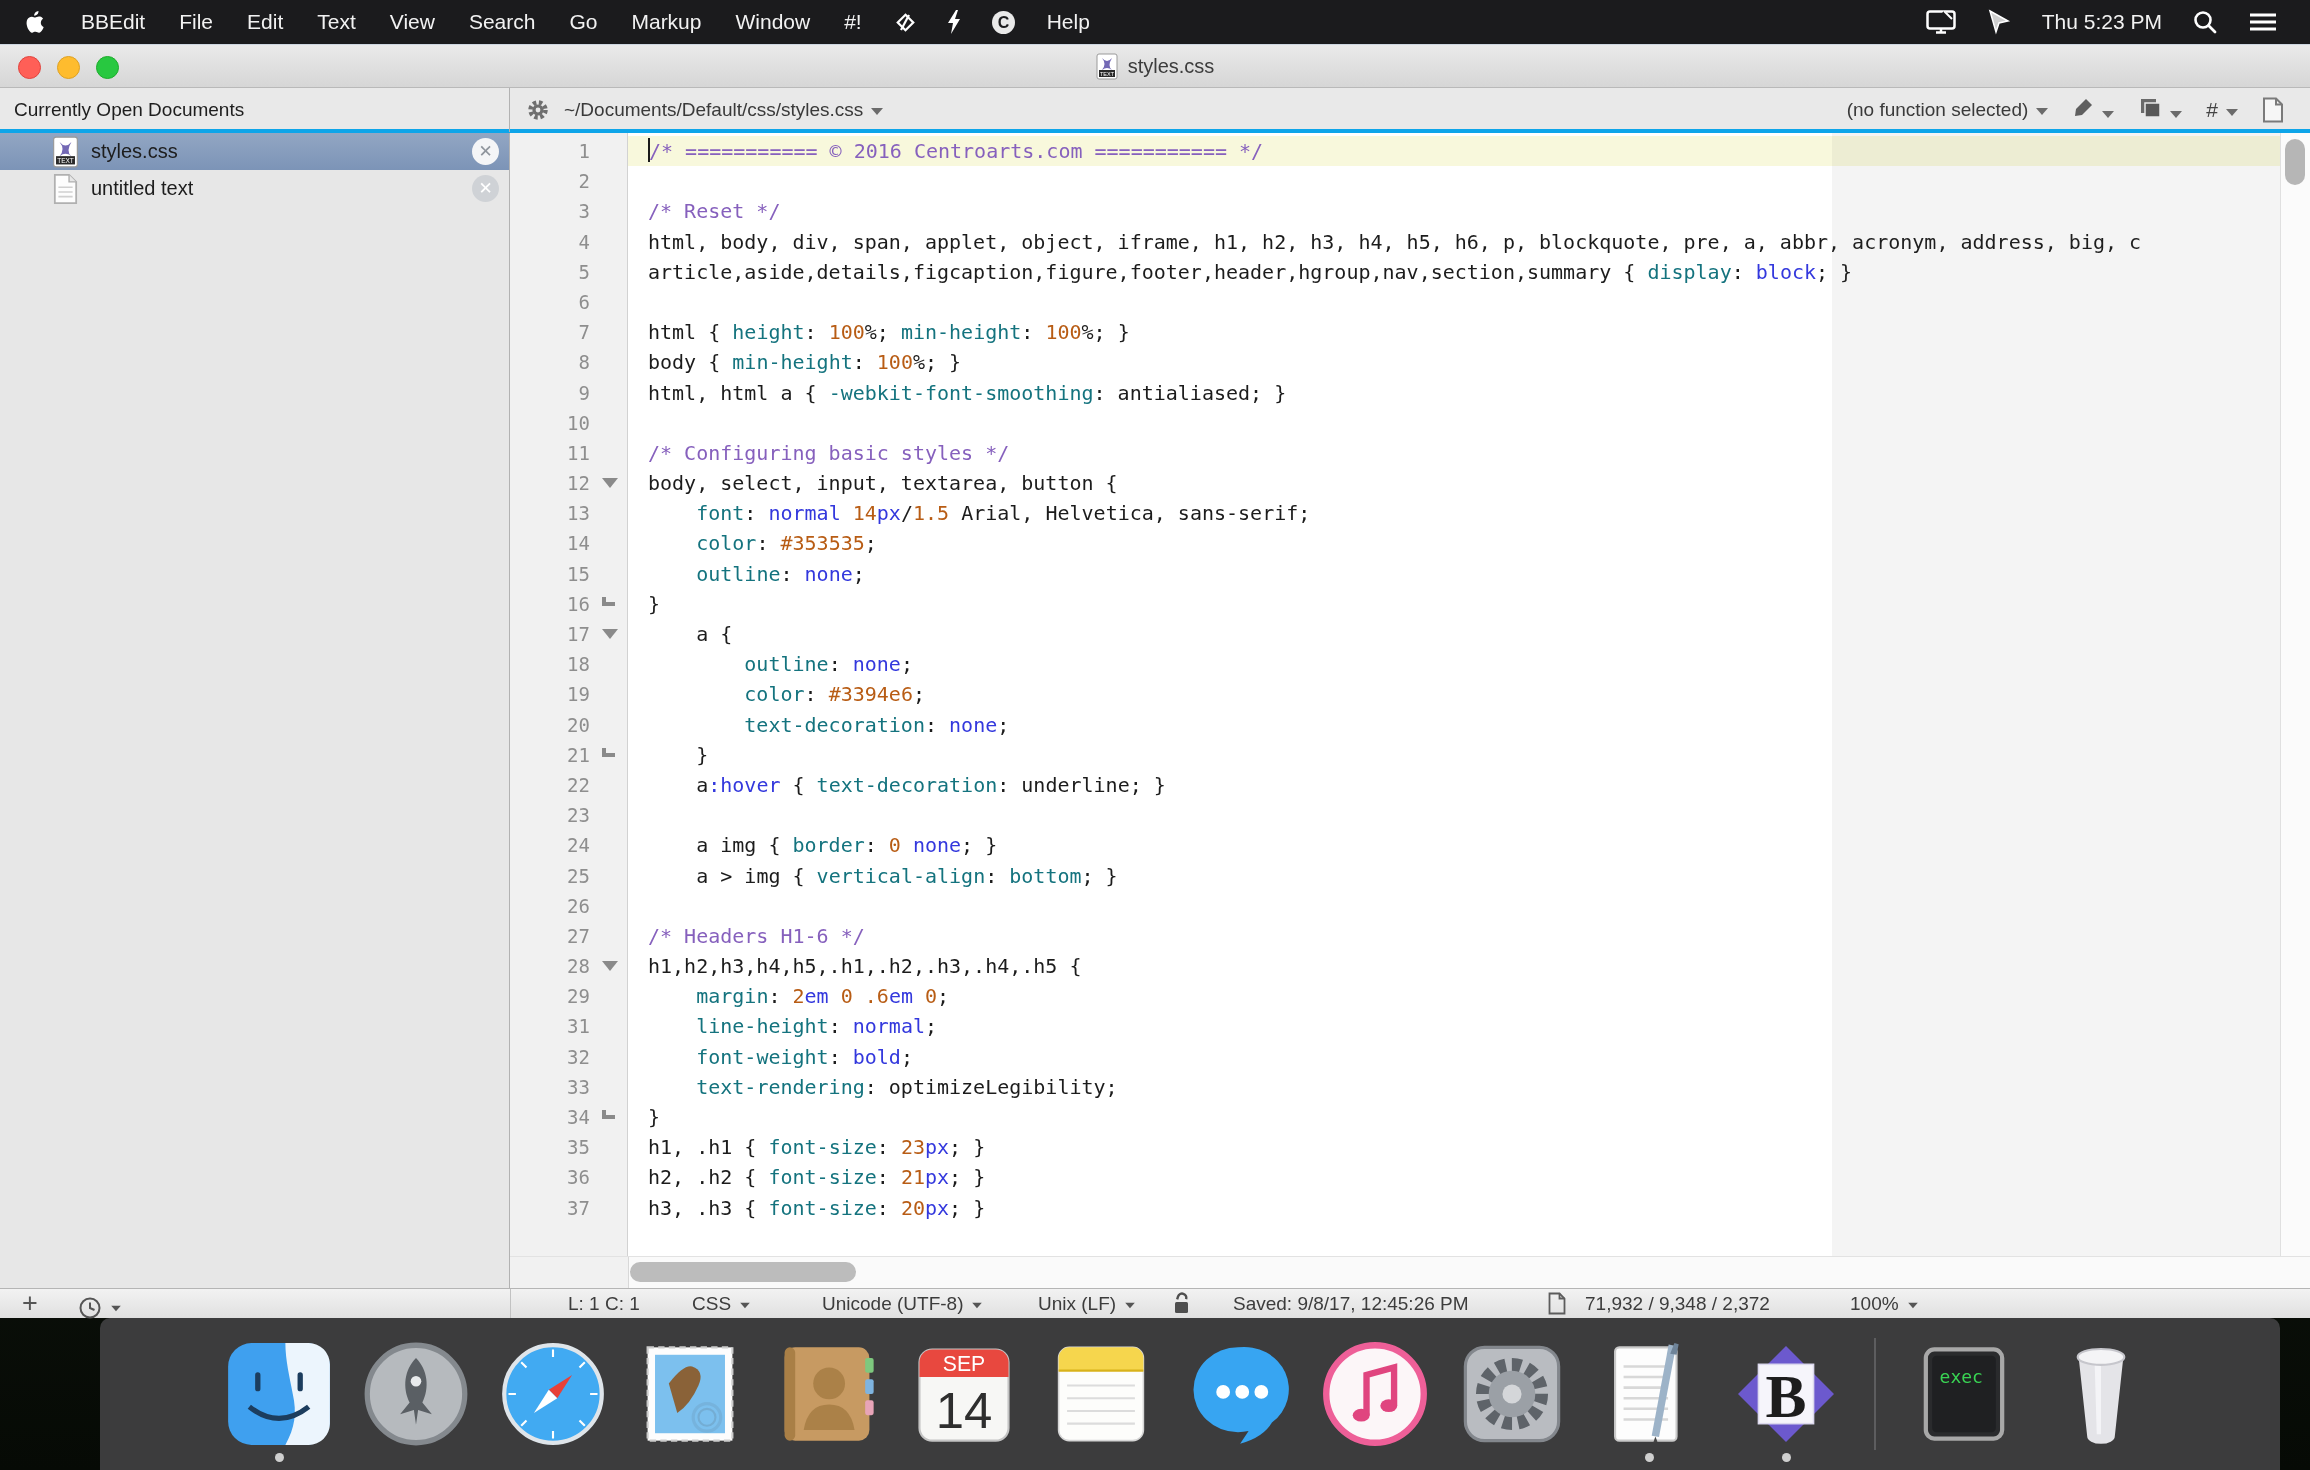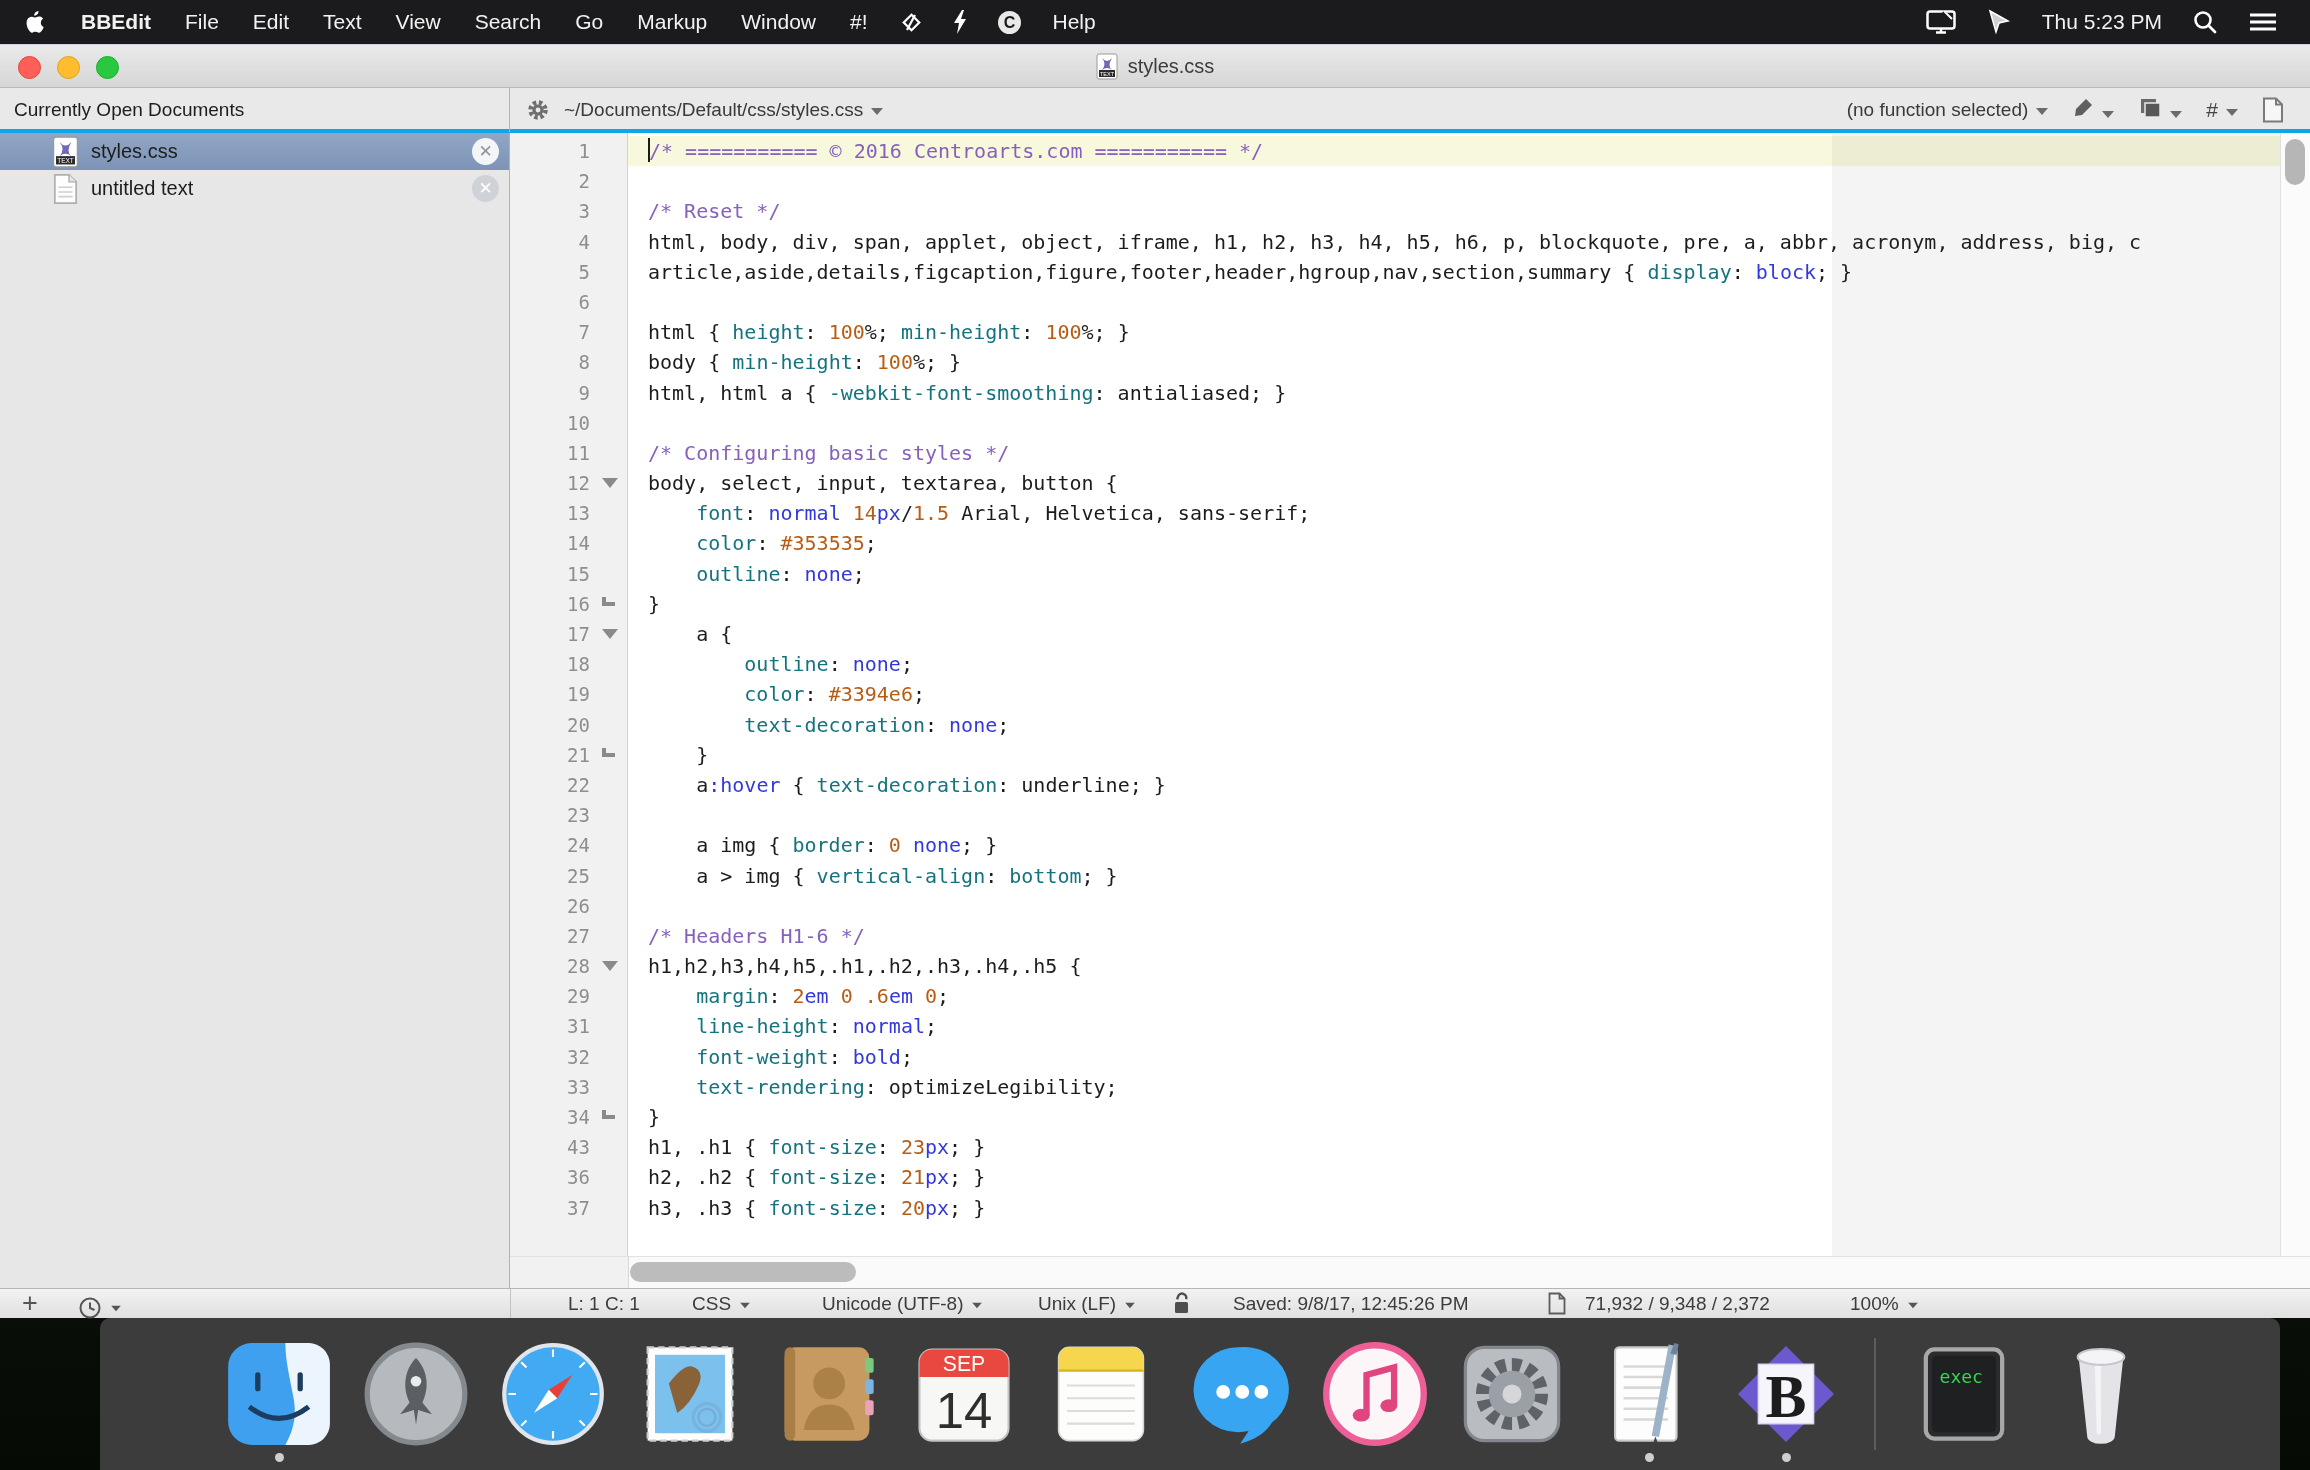--- a/index.html
+++ b/index.html
@@ -4,21 +4,21 @@
 <style>
   html,body{margin:0;padding:0;background:#0b0f0a;}
   .screen{position:relative;width:2310px;height:1470px;overflow:hidden;
     font-family:"Liberation Sans",sans-serif;
     background:linear-gradient(180deg,#20261d 0%,#141a12 55%,#060a05 100%);}
   
   .menubar{position:absolute;top:0;left:0;width:2310px;height:44px;background:#1b1b1d;
     display:flex;align-items:center;color:#f2f2f2;font-size:21px;}
   .menubar .apple{padding:0 20px 0 24px;display:flex;align-items:center;cursor:default;}
   .mi{padding:0 17px;white-space:nowrap;}
-  .mi.bold{font-weight:bold;}
+  .mi.bold{font-weight:normal;}
   .mi.iconitem{display:flex;align-items:center;padding:0 14px;}
   .mb-right{margin-left:auto;display:flex;align-items:center;gap:30px;padding-right:32px;}
   .mb-right .clock{font-size:21px;}
   
   .window{position:absolute;top:44px;left:0;width:2310px;height:1274px;background:#ececec;}
   .titlebar{position:absolute;top:0;left:0;right:0;height:44px;
     background:linear-gradient(#eaeaea,#d6d6d6);border-top:1px solid #cdd6e0;border-bottom:1px solid #b9b9b9;
     display:flex;align-items:center;box-sizing:border-box;}
   .lights{position:absolute;left:18px;top:0;height:44px;display:flex;align-items:center;gap:16px;}
   .light{width:23px;height:23px;border-radius:50%;box-sizing:border-box;}
@@ -255,21 +255,21 @@
           <div class="row"><span class="ln">24</span><span class="code">    <span class="tok pl">a img { </span><span class="tok pr">border</span><span class="tok pl">: </span><span class="tok num">0</span><span class="tok pl"> </span><span class="tok kw">none</span><span class="tok pl">; }</span></span></div>
           <div class="row"><span class="ln">25</span><span class="code">    <span class="tok pl">a &gt; img { </span><span class="tok pr">vertical-align</span><span class="tok pl">: </span><span class="tok pr">bottom</span><span class="tok pl">; }</span></span></div>
           <div class="row"><span class="ln">26</span><span class="code"></span></div>
           <div class="row"><span class="ln">27</span><span class="code"><span class="tok cm">/* Headers H1-6 */</span></span></div>
           <div class="row"><span class="ln">28</span><span class="fold open"></span><span class="code"><span class="tok pl">h1,h2,h3,h4,h5,.h1,.h2,.h3,.h4,.h5 {</span></span></div>
           <div class="row"><span class="ln">29</span><span class="code">    <span class="tok pr">margin</span><span class="tok pl">: </span><span class="tok num">2</span><span class="tok kw">em</span><span class="tok pl"> </span><span class="tok num">0</span><span class="tok pl"> </span><span class="tok num">.6</span><span class="tok kw">em</span><span class="tok pl"> </span><span class="tok num">0</span><span class="tok pl">;</span></span></div>
           <div class="row"><span class="ln">31</span><span class="code">    <span class="tok pr">line-height</span><span class="tok pl">: </span><span class="tok kw">normal</span><span class="tok pl">;</span></span></div>
           <div class="row"><span class="ln">32</span><span class="code">    <span class="tok pr">font-weight</span><span class="tok pl">: </span><span class="tok kw">bold</span><span class="tok pl">;</span></span></div>
           <div class="row"><span class="ln">33</span><span class="code">    <span class="tok pr">text-rendering</span><span class="tok pl">: optimizeLegibility;</span></span></div>
           <div class="row"><span class="ln">34</span><span class="fold end"></span><span class="code"><span class="tok pl">}</span></span></div>
-          <div class="row"><span class="ln">43</span><span class="code"><span class="tok pl">h1, .h1 { </span><span class="tok pr">font-size</span><span class="tok pl">: </span><span class="tok num">23</span><span class="tok kw">px</span><span class="tok pl">; }</span></span></div>
+          <div class="row"><span class="ln">35</span><span class="code"><span class="tok pl">h1, .h1 { </span><span class="tok pr">font-size</span><span class="tok pl">: </span><span class="tok num">23</span><span class="tok kw">px</span><span class="tok pl">; }</span></span></div>
           <div class="row"><span class="ln">36</span><span class="code"><span class="tok pl">h2, .h2 { </span><span class="tok pr">font-size</span><span class="tok pl">: </span><span class="tok num">21</span><span class="tok kw">px</span><span class="tok pl">; }</span></span></div>
           <div class="row"><span class="ln">37</span><span class="code"><span class="tok pl">h3, .h3 { </span><span class="tok pr">font-size</span><span class="tok pl">: </span><span class="tok num">20</span><span class="tok kw">px</span><span class="tok pl">; }</span></span></div>
         </div>
       <div class="dimzone"></div>
       <div class="vscroll">
           <div class="vthumb"></div>
         </div>
     </div>
 
     <div class="hscroll">

